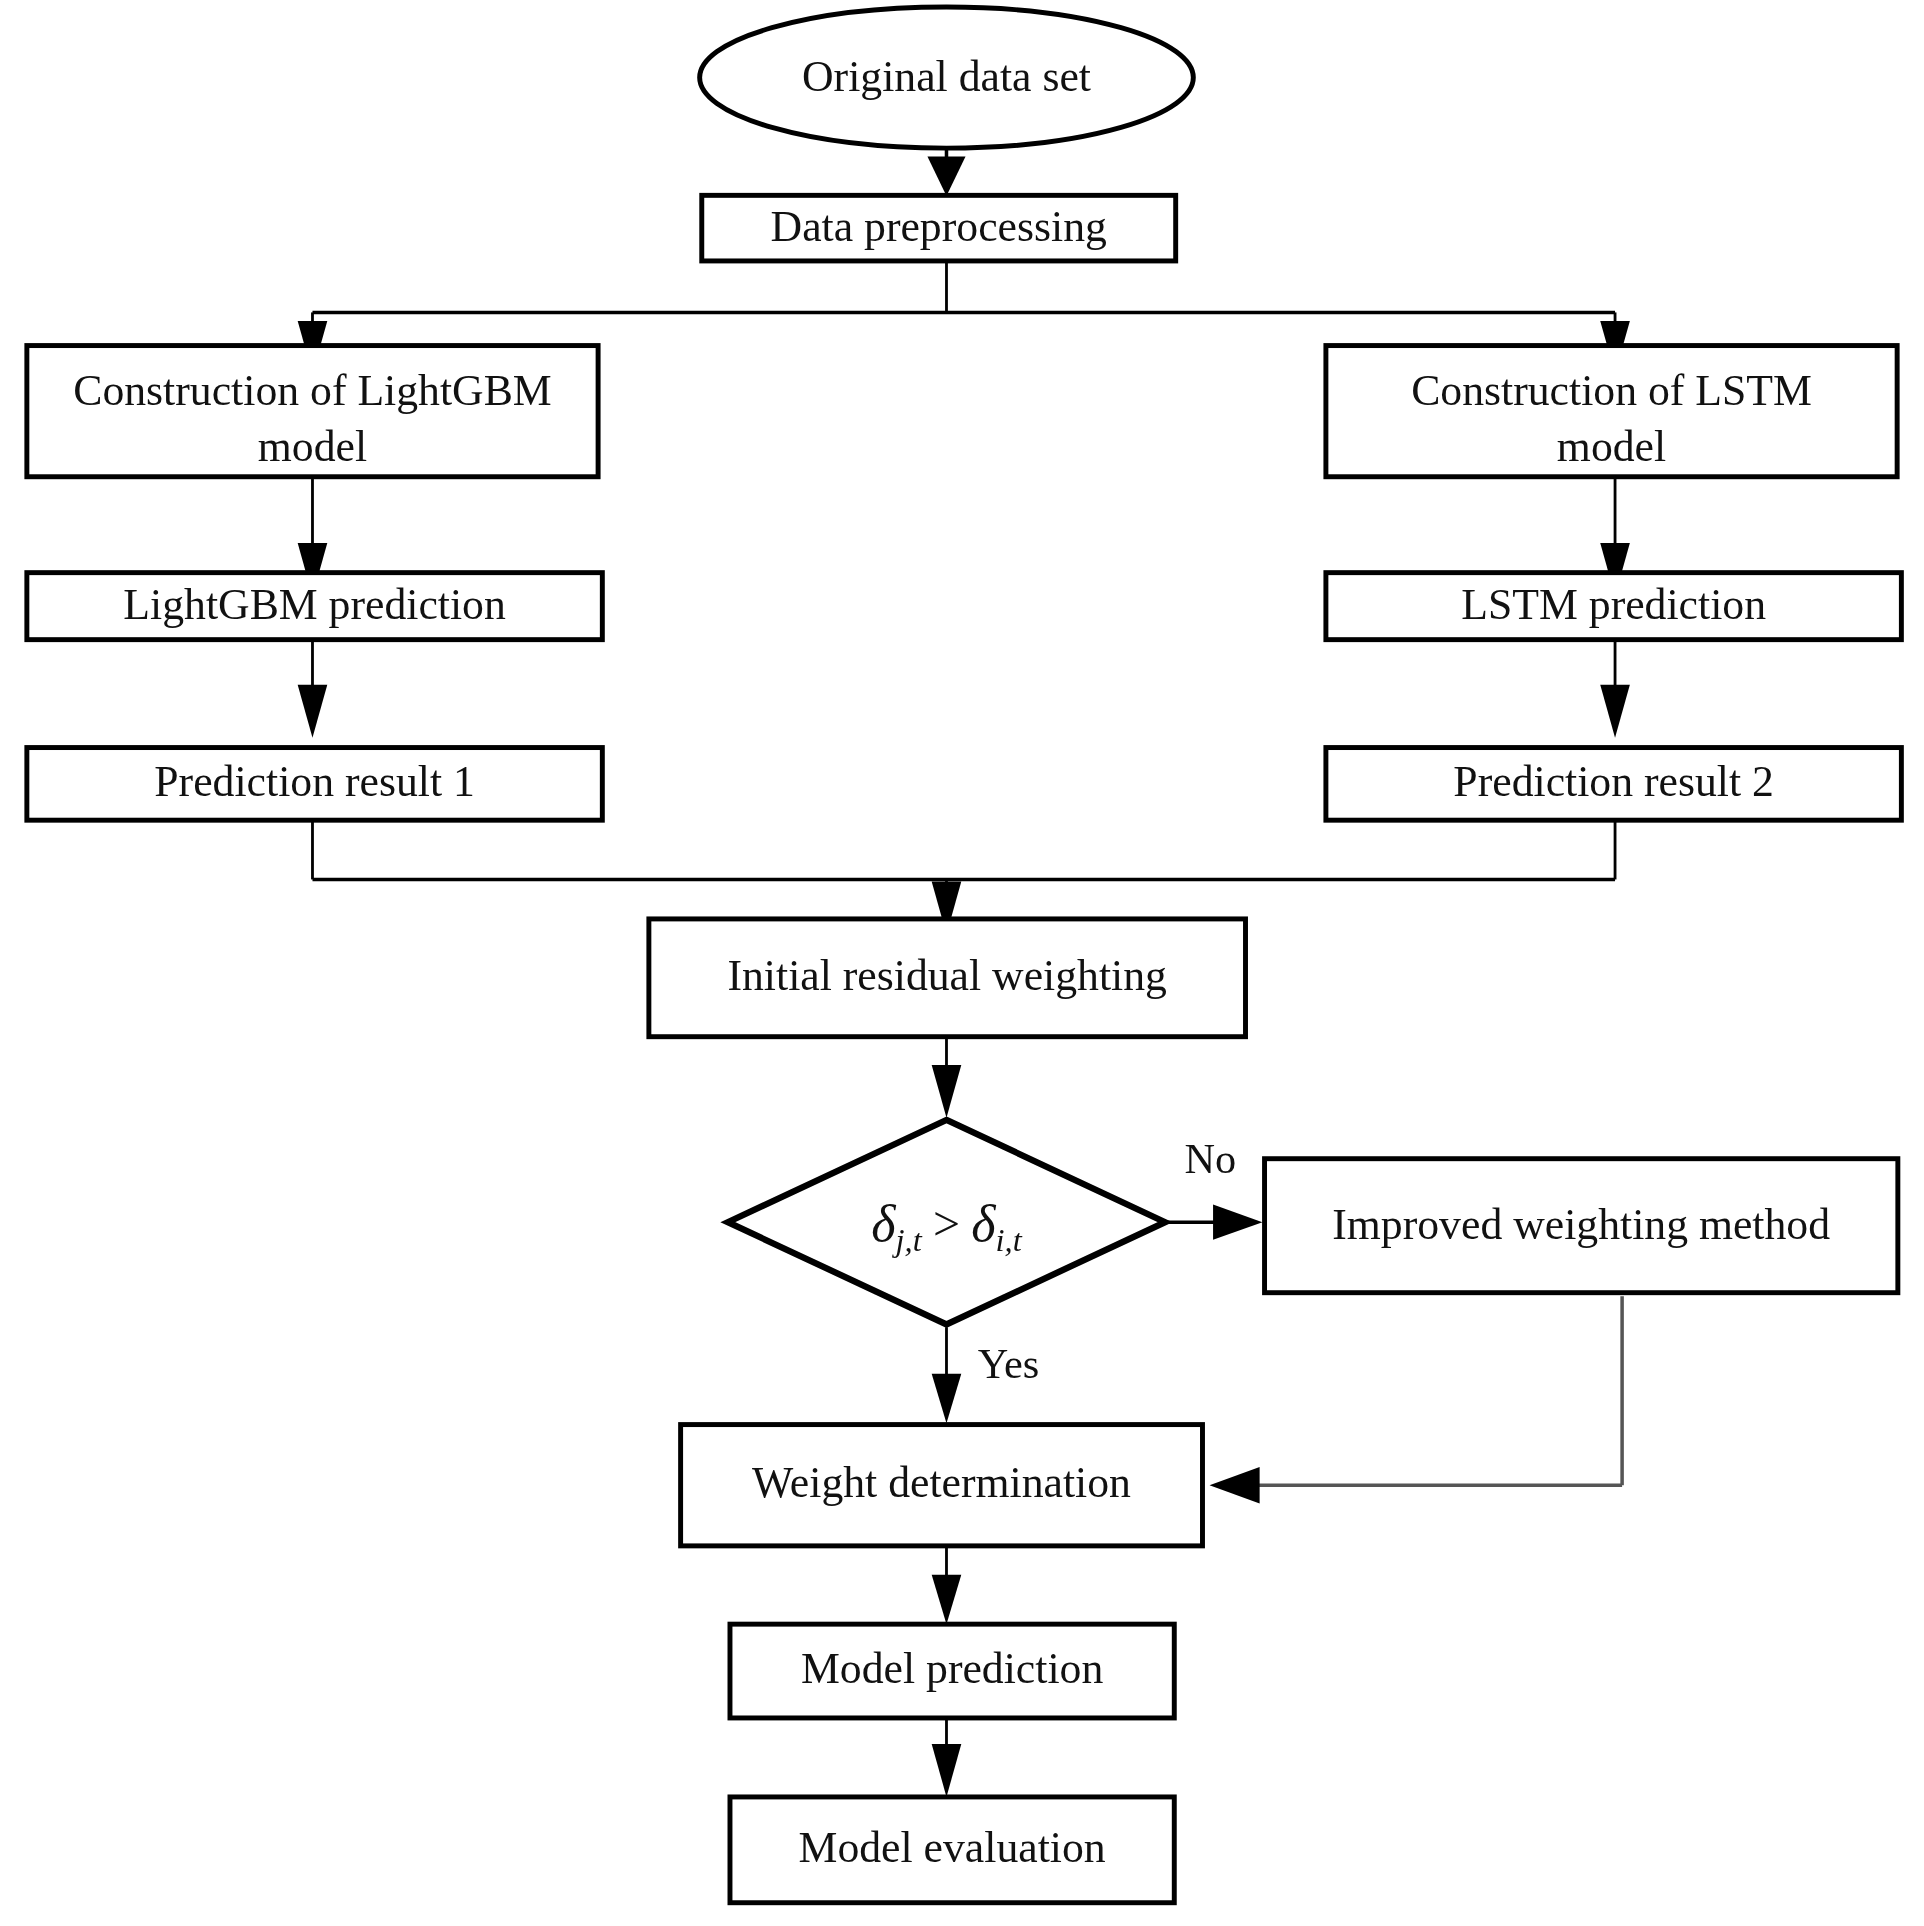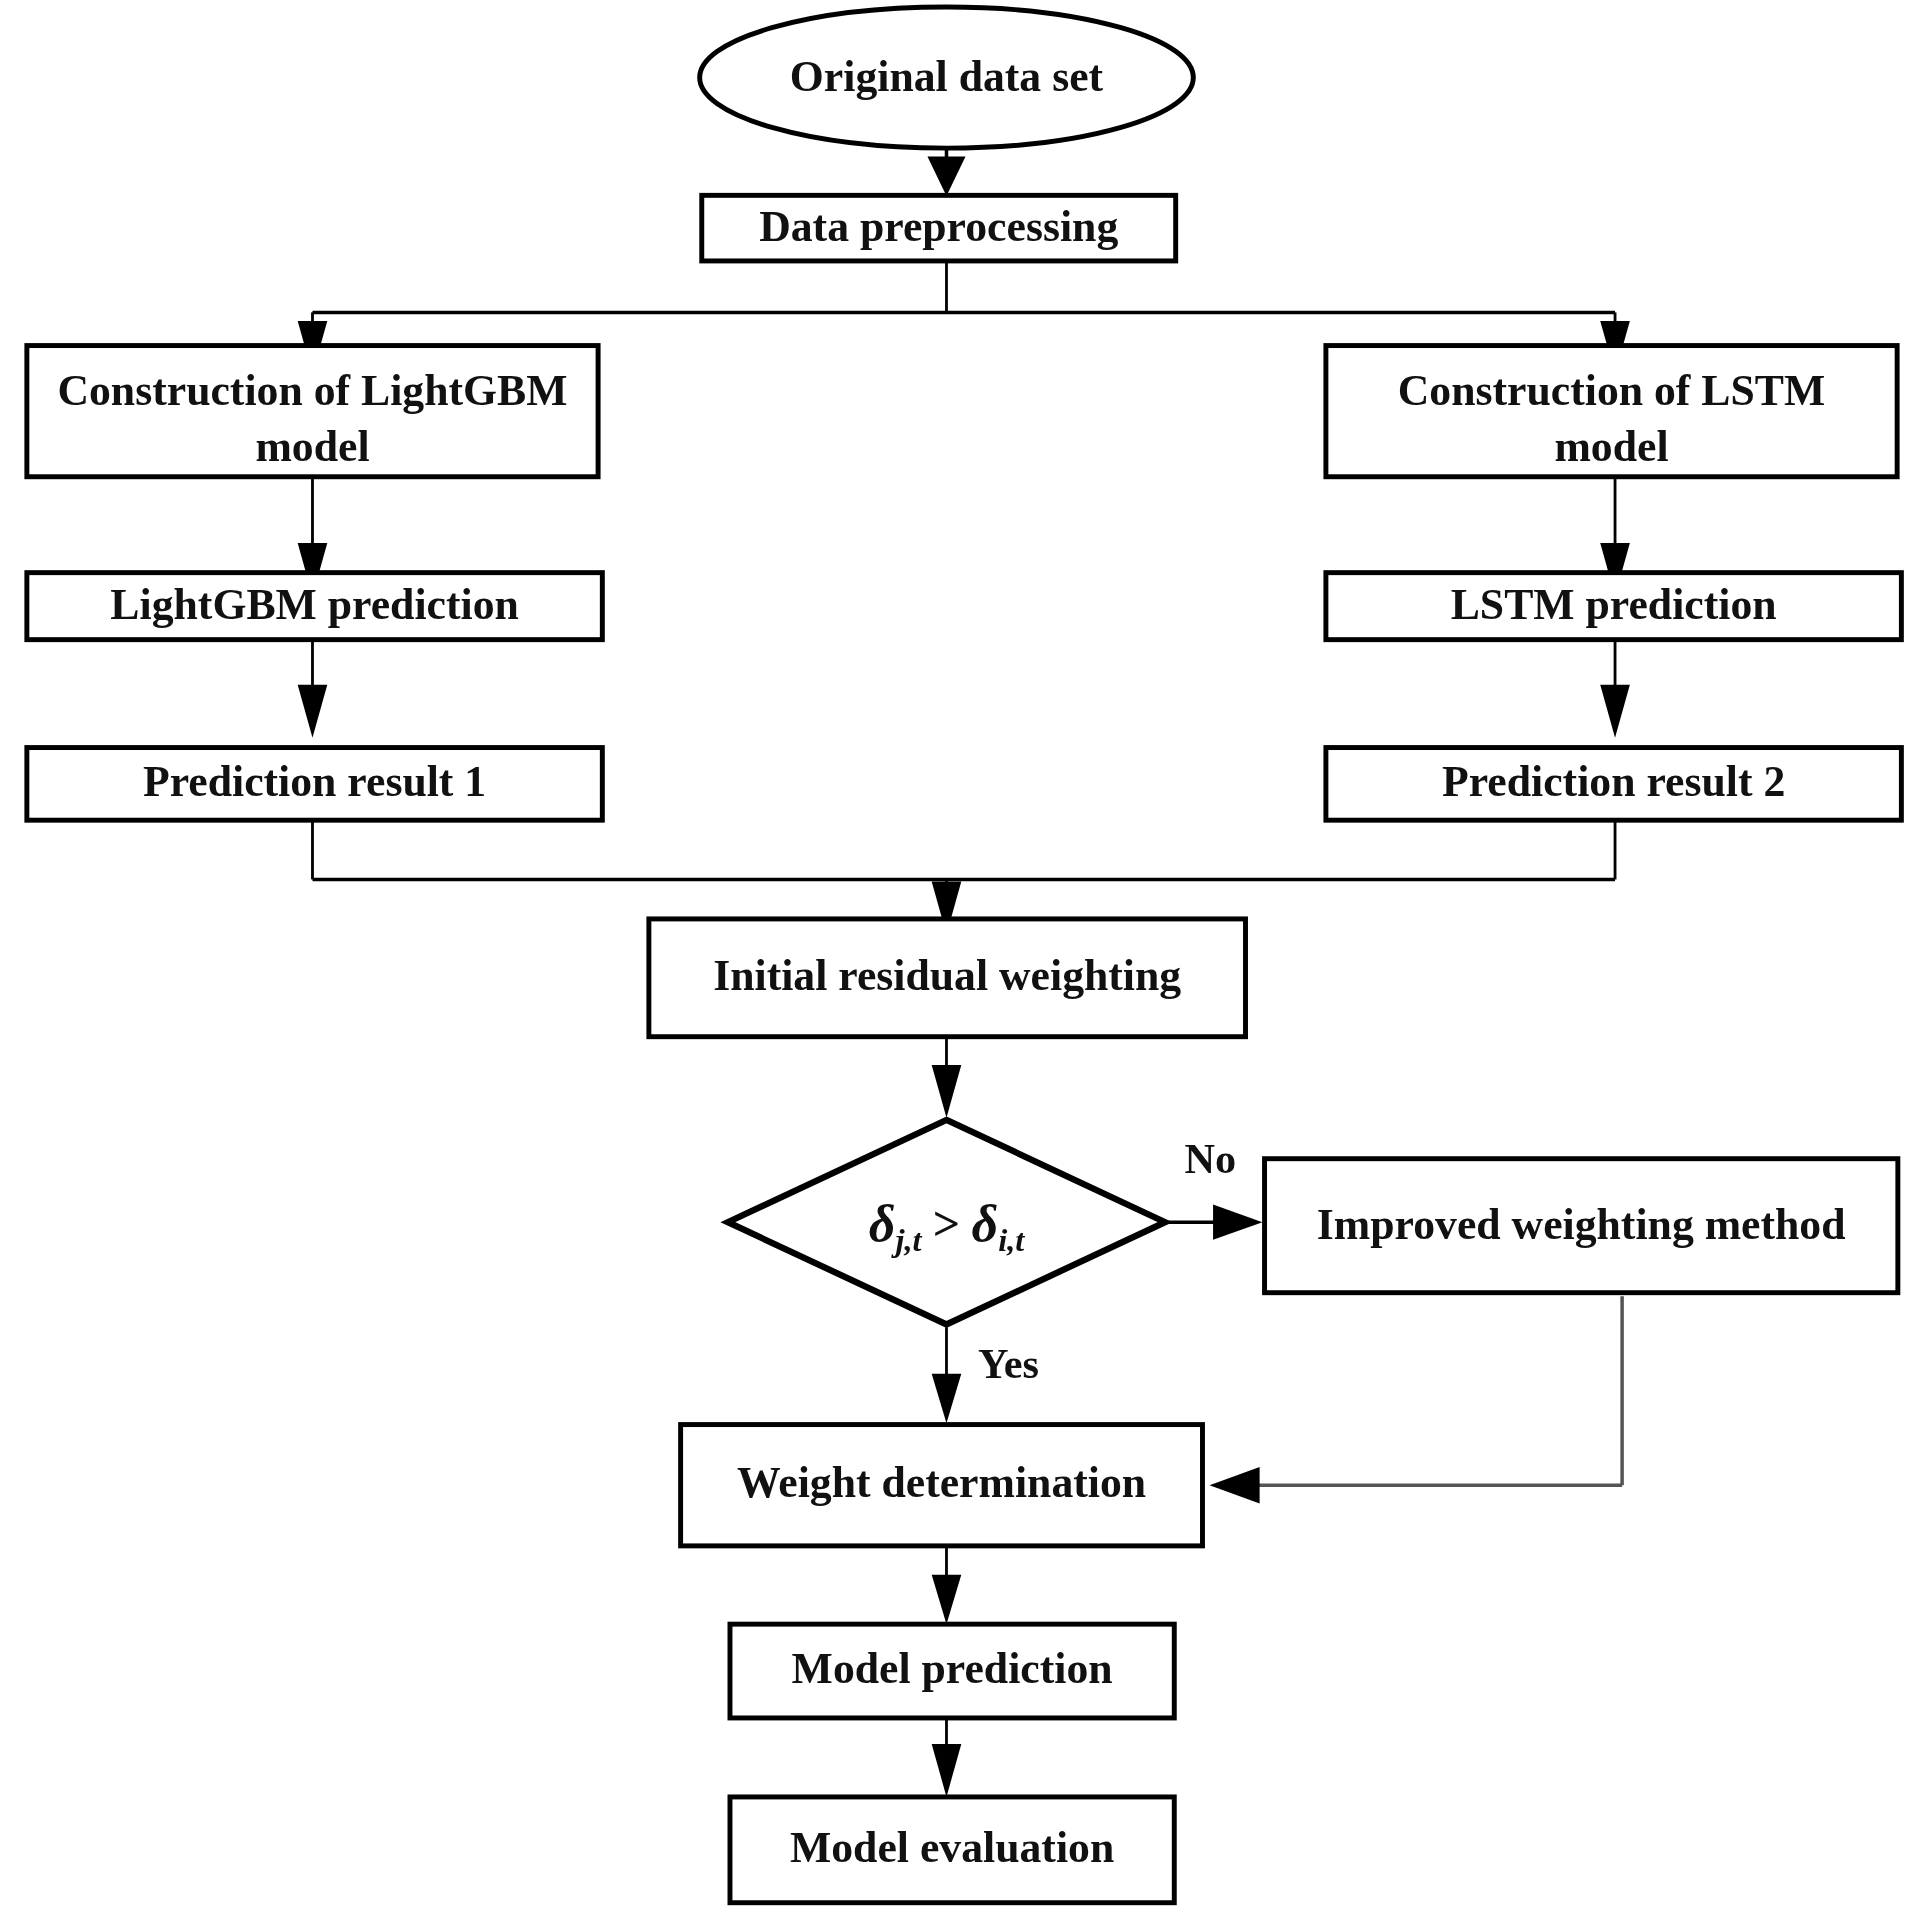--- a/index.html
+++ b/index.html
@@ -9,21 +9,20 @@
   }
   body {
     font-family: "Liberation Serif", "DejaVu Serif", serif;
   }
   #flowchart-root {
     position: relative;
     width: 1924px;
     height: 1926px;
     background: #ffffff;
     overflow: hidden;
-    font-weight: bold;
   }
   svg.flow-svg {
     position: absolute;
     top: 0; left: 0;
     width: 1924px;
     height: 1926px;
     display: block;
   }
   .node-shape {
     fill: #ffffff;

